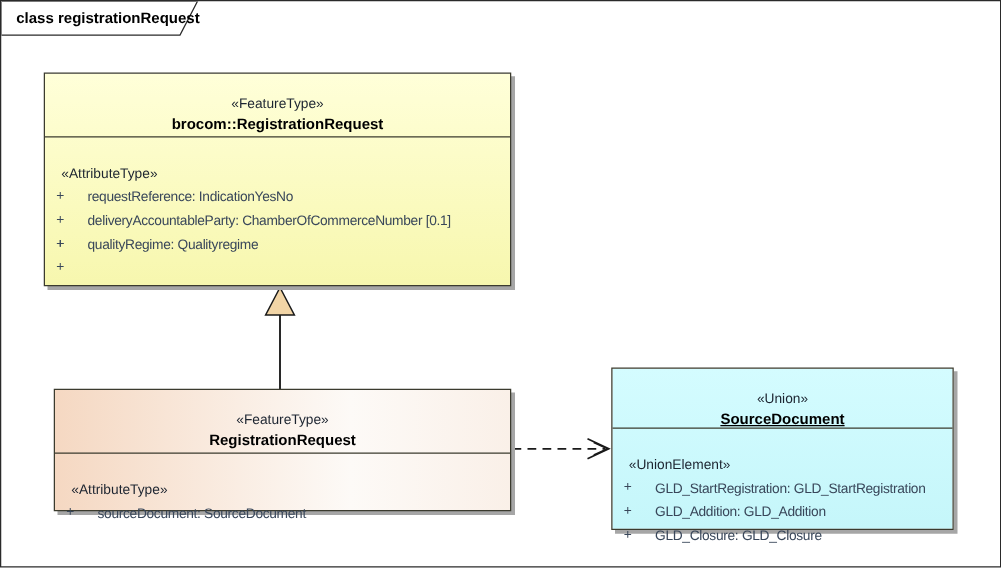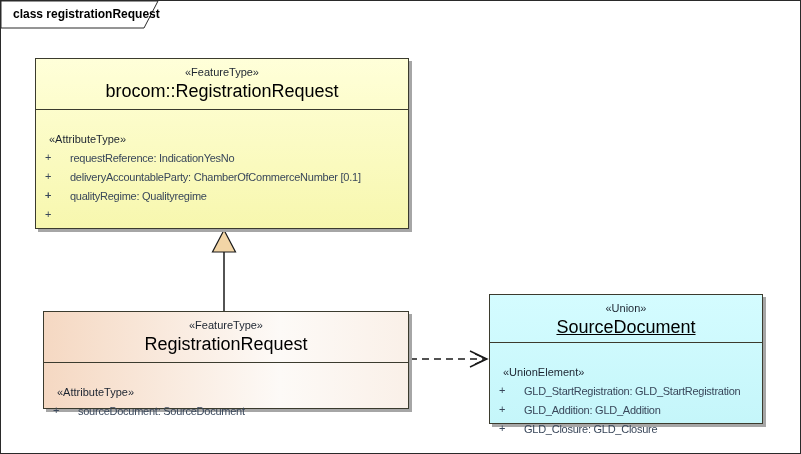--- a/index.html
+++ b/index.html
@@ -20,23 +20,23 @@
     font-size: 12px; font-weight: bold; color: #000;
     white-space: nowrap;
   }
 
   
   .uml-box {
     position: absolute;
     border: 1px solid #3b3b2e;
     box-shadow: 3px 3px 0 #a6a6a6;
   }
-  .uml-header { text-align: center; padding-top: 7px; }
+  .uml-header { text-align: center; padding-top: 18px; }
   .stereotype { font-size: 11px; color: #1c2430; }
-  .class-name { font-size: 18px; font-weight: normal; color: #000; margin-top: 3px; }
+  .class-name { font-size: 12px; font-weight: bold; color: #000; margin-top: 3px; }
   .underlined { text-decoration: underline; }
   .compartment { border-top: 1px solid #3b3b2e; padding-top: 20px; }
   .section-label { font-size: 11px; color: #1c2430; padding-left: 13px; line-height: 18px; white-space: nowrap; }
   .attr-row { position: relative; line-height: 18px; white-space: nowrap; }
   .attr-vis {
     position: absolute; left: 9px; top: 0;
     font-size: 11px; color: #39475a;
   }
   .attr-text {
     display: inline-block; margin-left: 34px;

